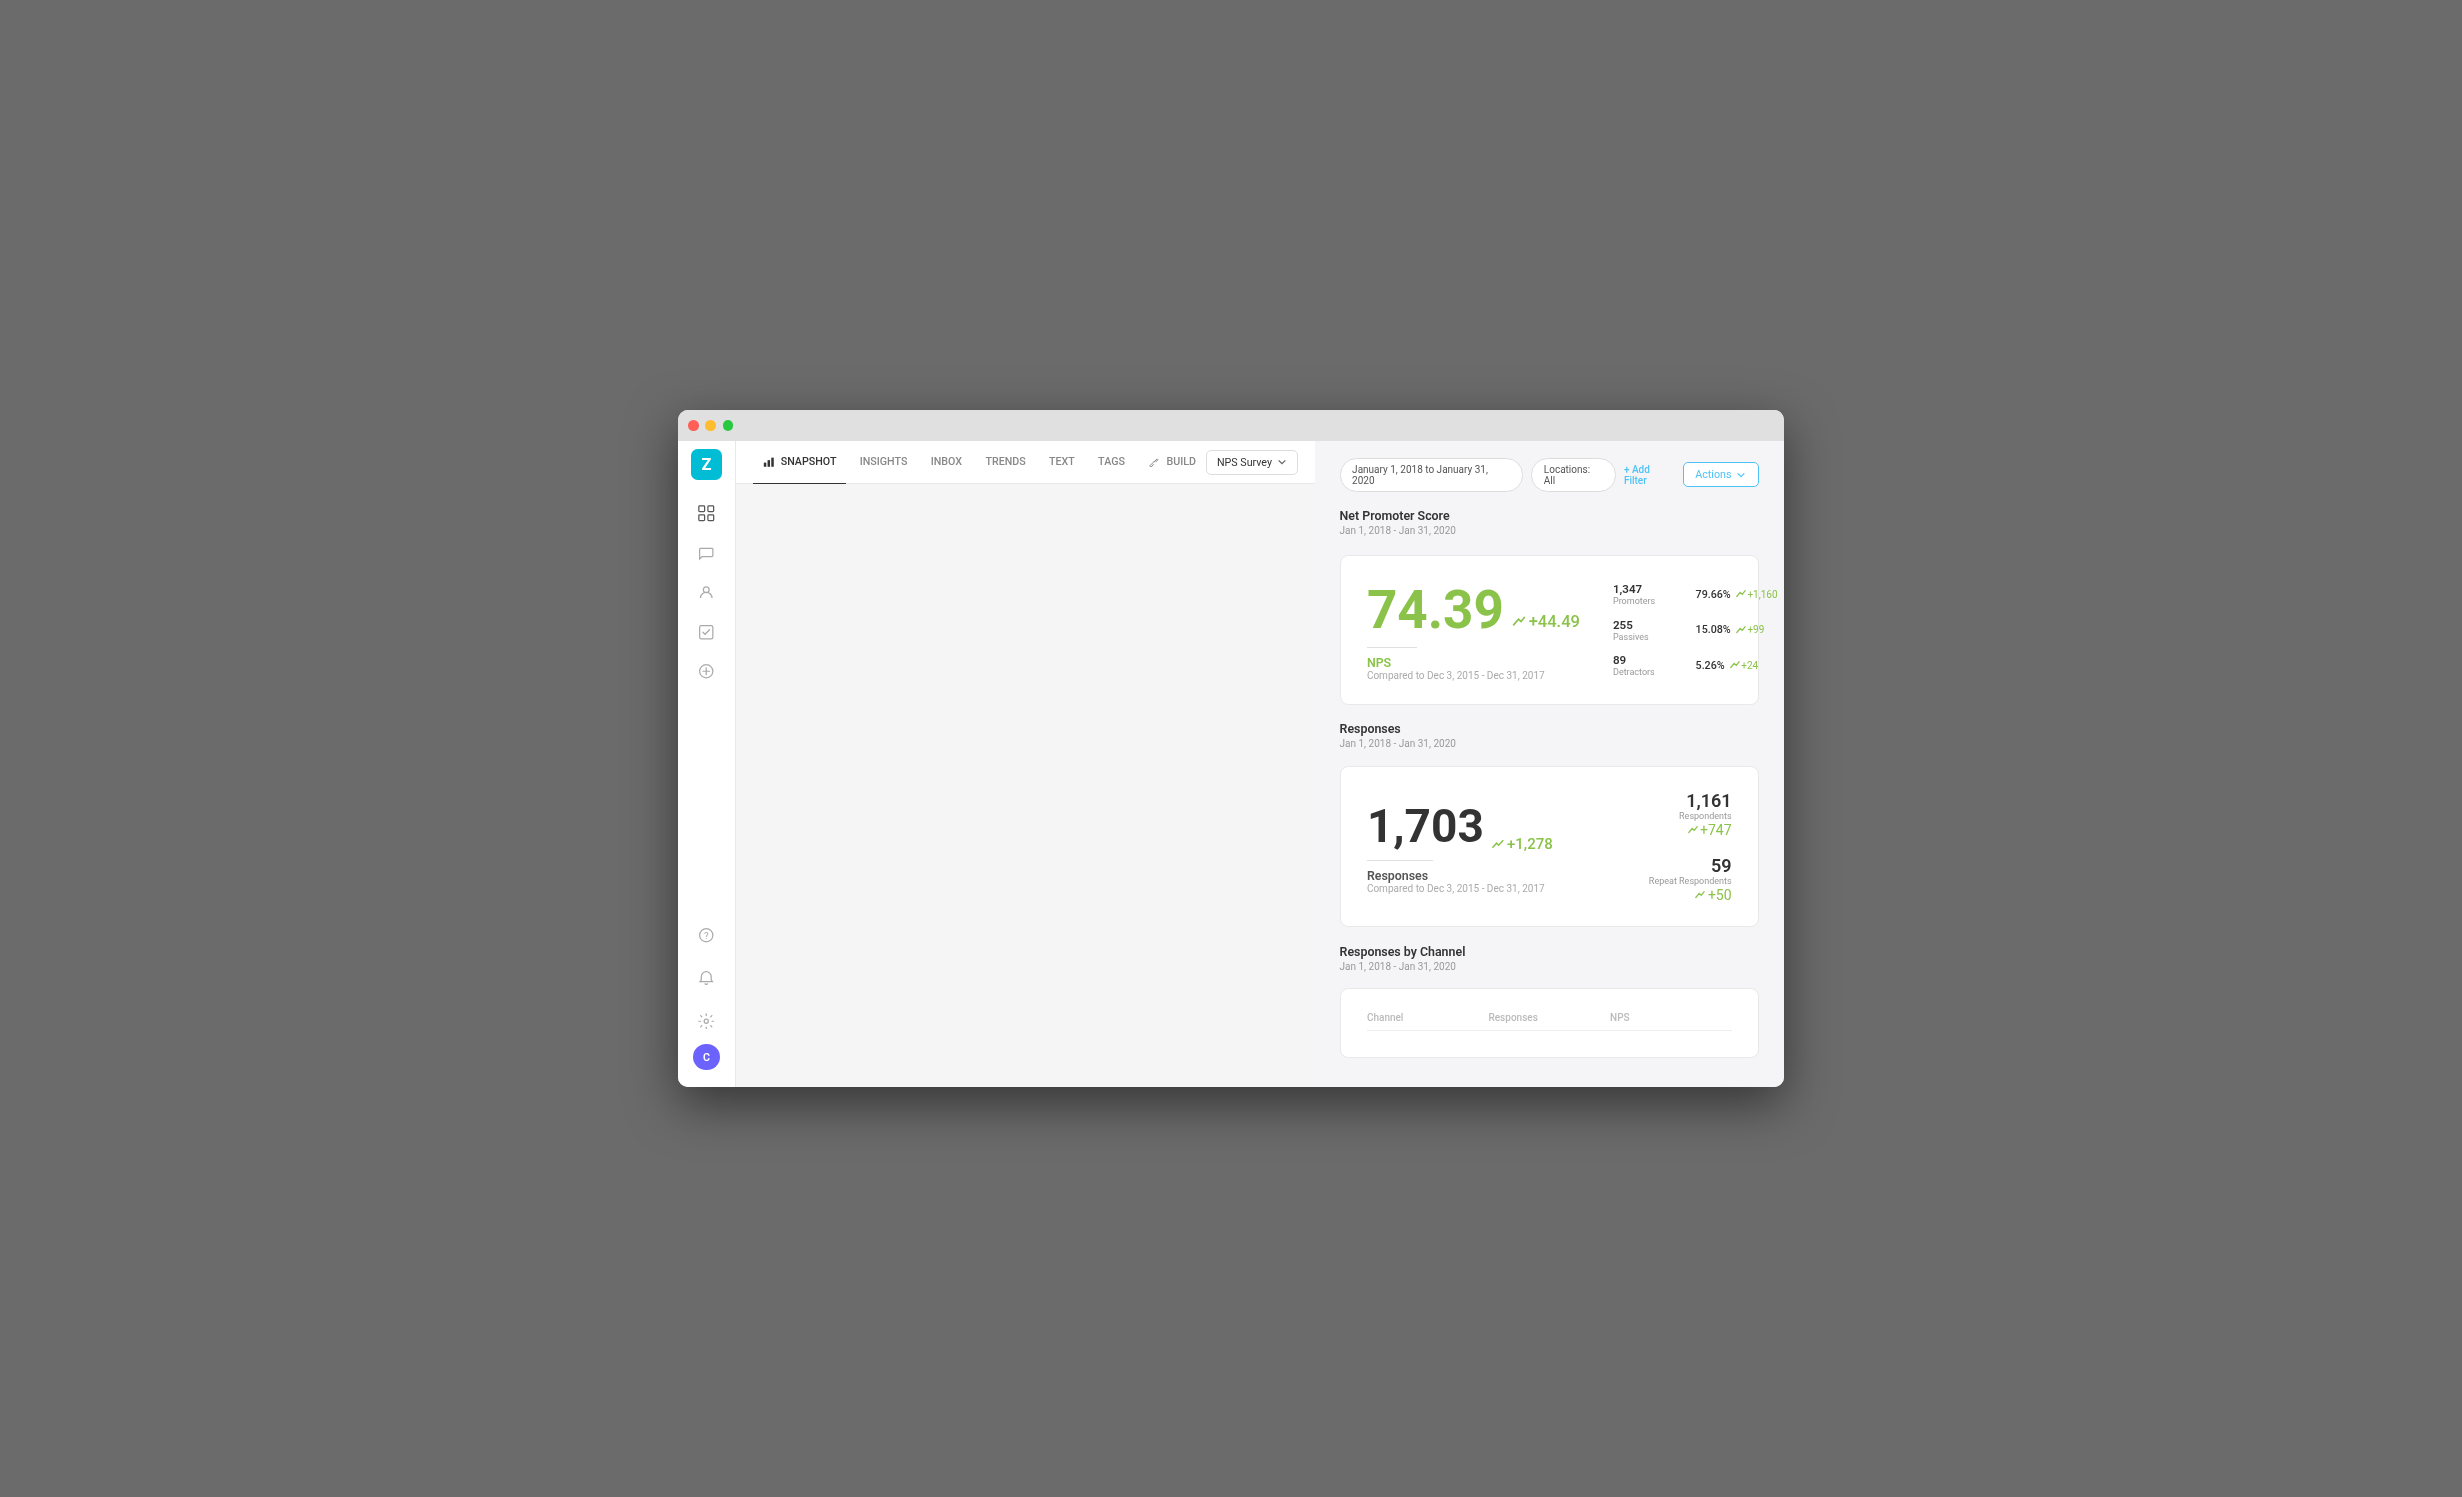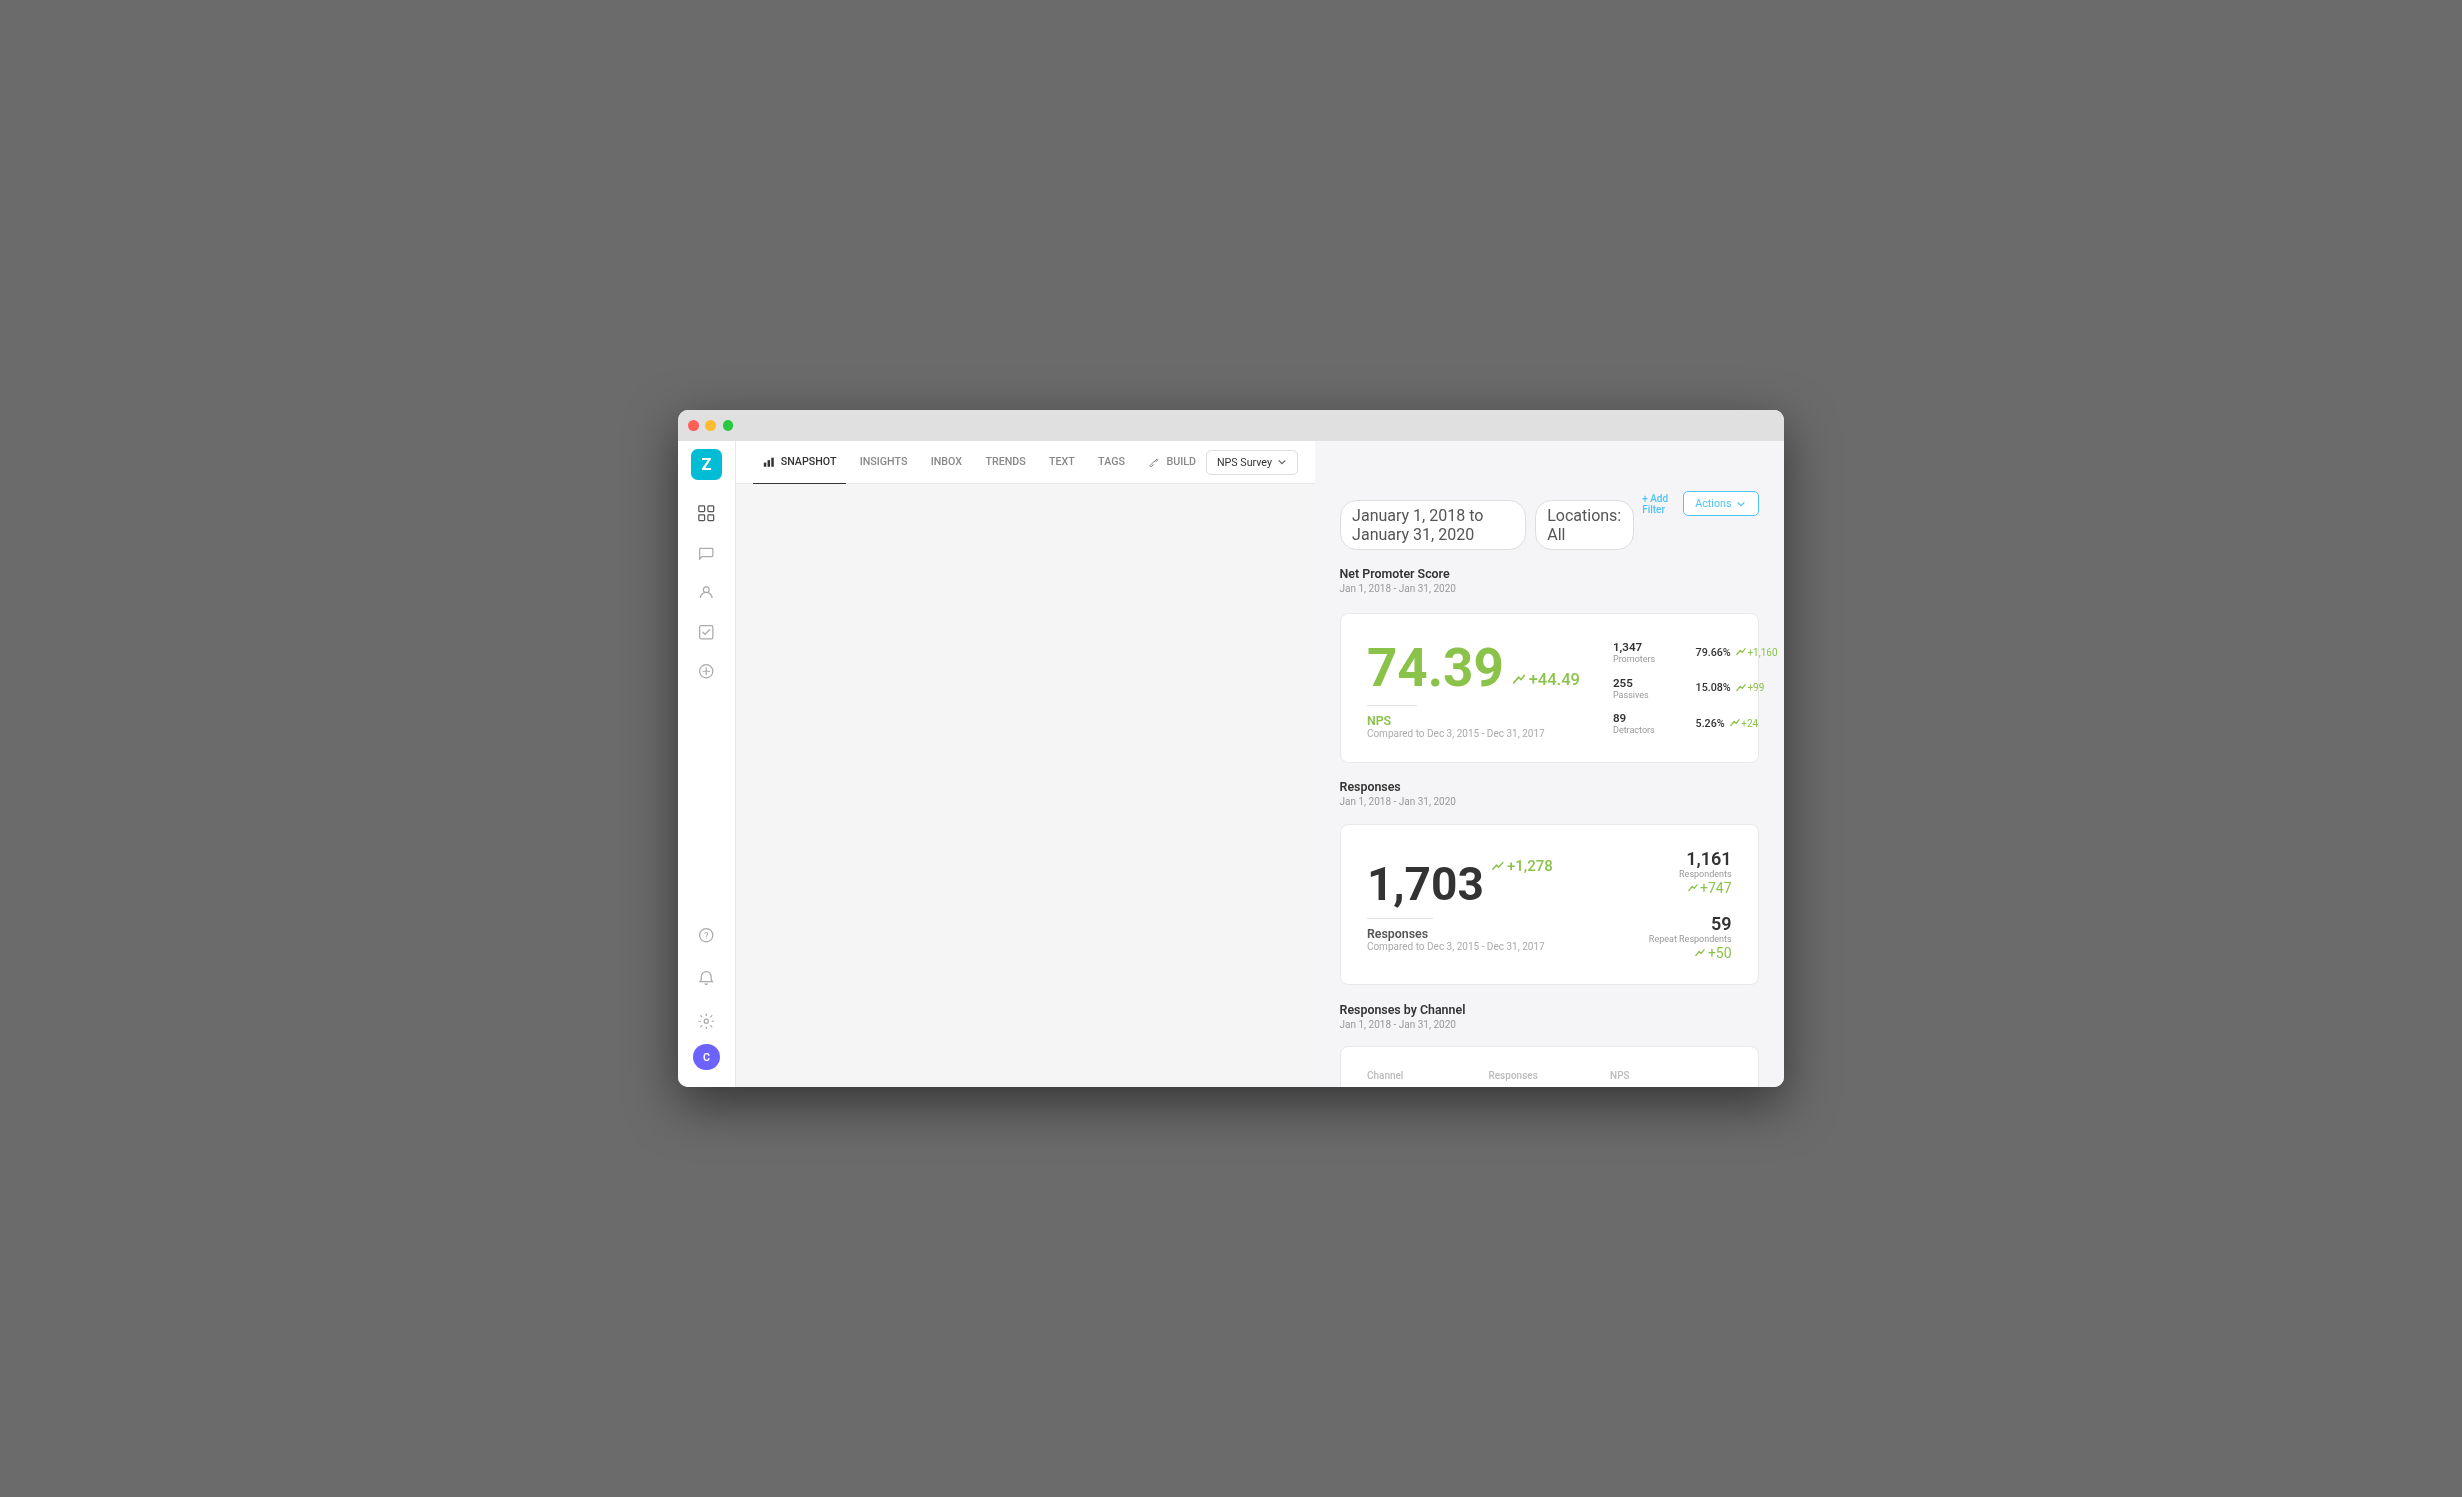--- a/index.html
+++ b/index.html
@@ -153,25 +153,24 @@
     .filters-bar {
       display: flex;
       align-items: center;
       gap: 8.3px;
       margin-bottom: 16.5px;
     }
     .filter-chip {
       padding: 5px 11.6px;
       border: 0.8px solid #ddd;
       border-radius: 16.5px;
-      font-size: 16px;
+      font-size: 10px;
       color: #555;
       background: #fff;
       cursor: pointer;
-      margin-top: 42px;
     }
     .add-filter {
       font-size: 10px;
       color: #4fc3f7;
       cursor: pointer;
       font-weight: 500;
     }
     .actions-btn {
       margin-left: auto;
       padding: 5px 11.6px;
@@ -301,21 +300,21 @@
       display: flex;
       align-items: center;
       gap: 33px;
     }
     .resp-left { flex: 1; }
     .resp-score {
       font-size: 46px;
       font-weight: 700;
       color: #333;
       display: flex;
-      align-items: flex-start;
+      align-items: flex-end;
       gap: 8.3px;
     }
     .resp-change {
       font-size: 15px;
       color: #8bc34a;
       font-weight: 500;
       display: flex;
       align-items: center;
       gap: 3.3px;
     }

